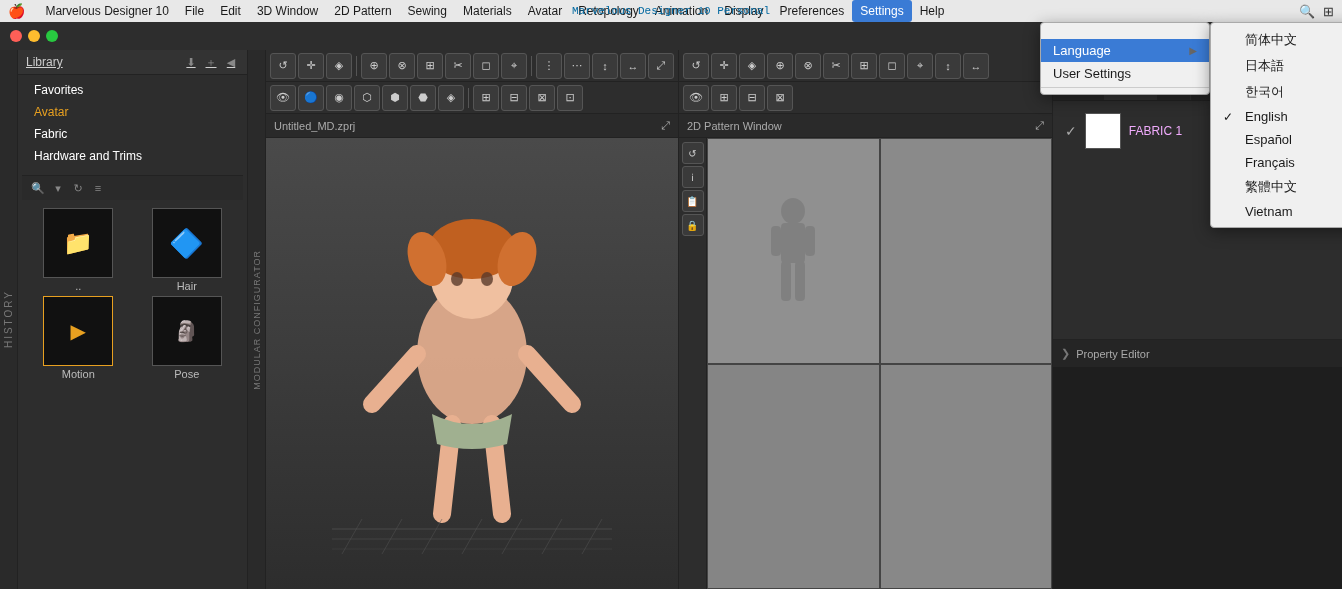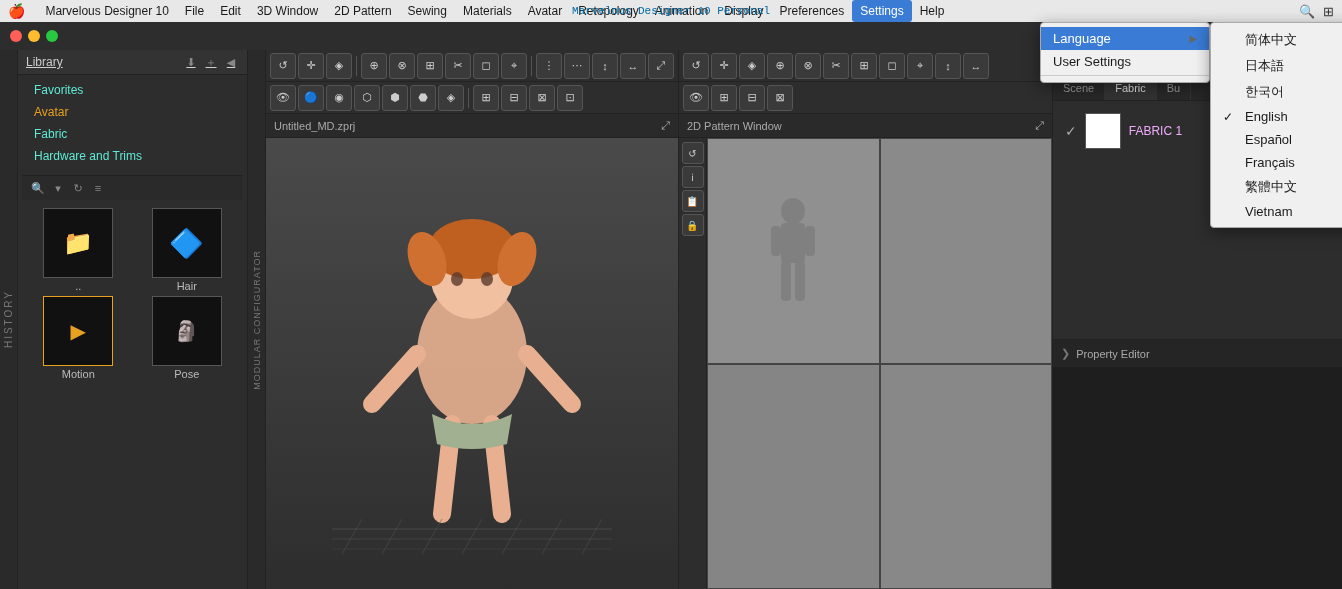--- a/index.html
+++ b/index.html
@@ -131,21 +131,21 @@
       align-items: center;
       justify-content: center;
     }
     .nav-items {
       padding: 4px 0;
     }
     .nav-item {
       padding: 4px 16px;
       font-size: 12px;
       cursor: pointer;
-      color: #5eead4;
+      color: #ffffff;
     }
     .nav-item.active { color: #e8a020; }
     .sidebar-content {
       flex: 1;
       overflow: hidden;
       padding: 4px;
     }
     .thumb-grid {
       display: grid;
       grid-template-columns: 1fr 1fr;
@@ -425,20 +425,21 @@
       align-items: center;
       padding: 4px 12px;
       font-size: 13px;
       color: #1a1a1a;
       cursor: pointer;
       justify-content: space-between;
     }
     .dd-item.active-settings {
       background: #3a7bd5;
       color: white;
+      margin-top: 12px;
     }
     .dd-arrow { font-size: 10px; color: #666; }
     .dd-separator { height: 1px; background: #ccc; margin: 2px 0; }
 
     
     #language-submenu {
       position: absolute;
       top: 22px;
       left: 1210px;
       width: 160px;

